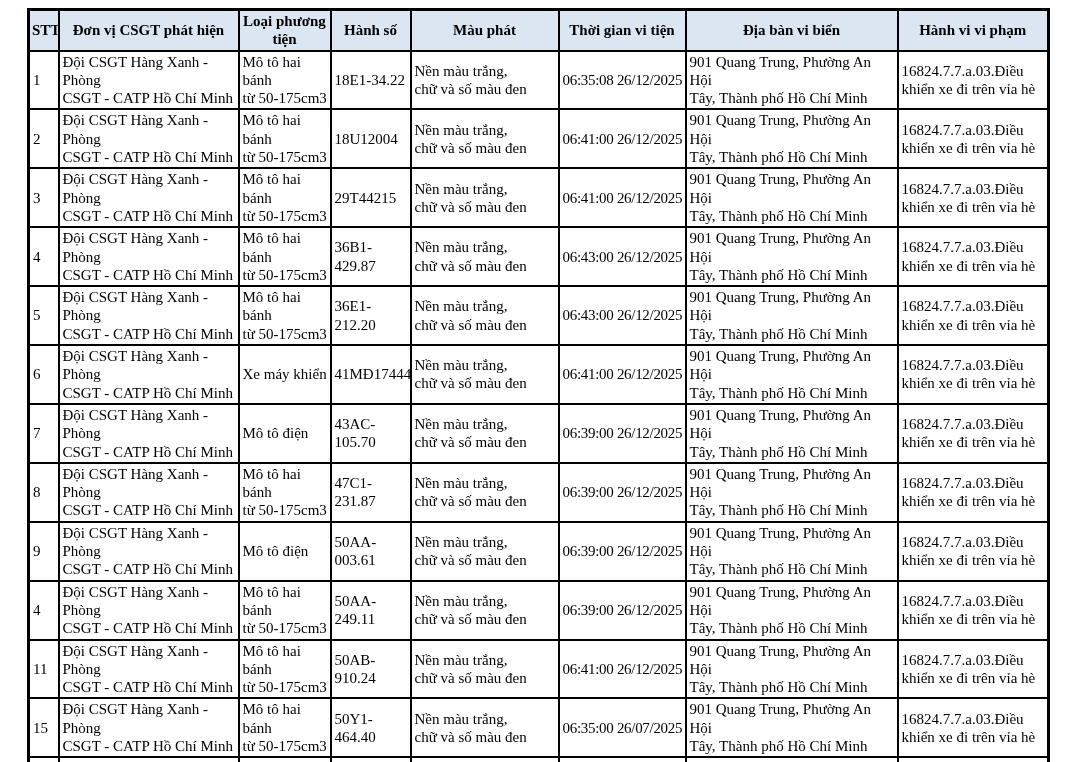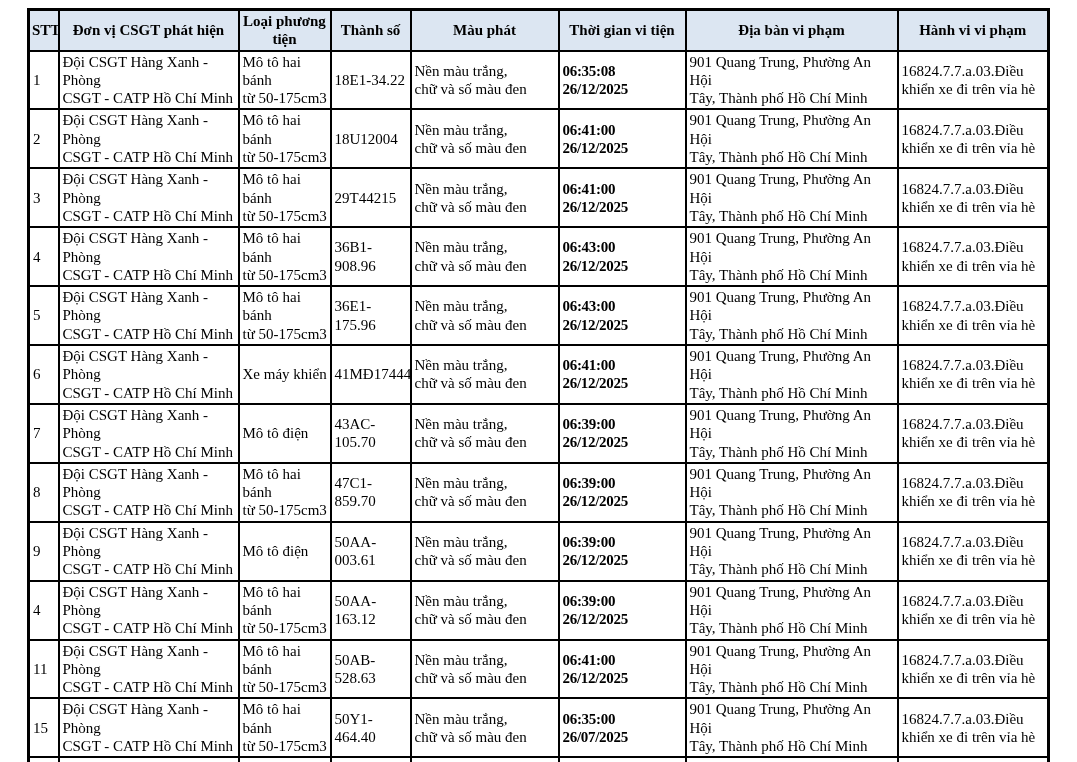--- a/index.html
+++ b/index.html
@@ -34,21 +34,21 @@
     height: 34px;
     padding: 1px 2px;
   }
   table.vtable td {
     height: 45px;
     background: var(--body-bg, #fff);
     white-space: pre-line;
     text-align: left;
   }
   td.c-stt { text-align: center; white-space: normal; }
-  td.c-time { white-space: nowrap; letter-spacing: -0.3px; font-weight: bold; }
+  td.c-time { white-space: nowrap; letter-spacing: -0.3px; }
 </style>
 </head>
 <body>
 
 <div class="sheet">
   <table class="vtable">
     <colgroup>
       <col style="width:30px">
       <col style="width:180px">
       <col style="width:92px">
@@ -56,24 +56,24 @@
       <col style="width:148px">
       <col style="width:127px">
       <col style="width:212px">
       <col style="width:151px">
     </colgroup>
     <thead>
       <tr>
         <th>STT</th>
         <th>Đơn vị CSGT phát hiện</th>
         <th>Loại phương tiện</th>
-        <th>Thành số</th>
+        <th>Hành số</th>
         <th>Màu phát</th>
         <th>Thời gian vi tiện</th>
-        <th>Địa bàn vi phạm</th>
+        <th>Địa bàn vi biển</th>
         <th>Hành vi vi phạm</th>
       </tr>
     </thead>
     <tbody>
         <tr>
           <td class="c-stt">1</td>
           <td class="c-unit">Đội CSGT Hàng Xanh - Phòng
 CSGT - CATP Hồ Chí Minh</td>
           <td class="c-type">Mô tô hai bánh
 từ 50-175cm3</td>
@@ -115,36 +115,36 @@
 Tây, Thành phố Hồ Chí Minh</td>
           <td class="c-act">16824.7.7.a.03.Điều
 khiển xe đi trên vỉa hè</td>
         </tr>
         <tr>
           <td class="c-stt">4</td>
           <td class="c-unit">Đội CSGT Hàng Xanh - Phòng
 CSGT - CATP Hồ Chí Minh</td>
           <td class="c-type">Mô tô hai bánh
 từ 50-175cm3</td>
-          <td class="c-plate">36B1-908.96</td>
+          <td class="c-plate">36B1-429.87</td>
           <td class="c-color">Nền màu trắng,
 chữ và số màu đen</td>
           <td class="c-time">06:43:00 26/12/2025</td>
           <td class="c-area">901 Quang Trung, Phường An Hội
 Tây, Thành phố Hồ Chí Minh</td>
           <td class="c-act">16824.7.7.a.03.Điều
 khiển xe đi trên vỉa hè</td>
         </tr>
         <tr>
           <td class="c-stt">5</td>
           <td class="c-unit">Đội CSGT Hàng Xanh - Phòng
 CSGT - CATP Hồ Chí Minh</td>
           <td class="c-type">Mô tô hai bánh
 từ 50-175cm3</td>
-          <td class="c-plate">36E1-175.96</td>
+          <td class="c-plate">36E1-212.20</td>
           <td class="c-color">Nền màu trắng,
 chữ và số màu đen</td>
           <td class="c-time">06:43:00 26/12/2025</td>
           <td class="c-area">901 Quang Trung, Phường An Hội
 Tây, Thành phố Hồ Chí Minh</td>
           <td class="c-act">16824.7.7.a.03.Điều
 khiển xe đi trên vỉa hè</td>
         </tr>
         <tr>
           <td class="c-stt">6</td>
@@ -173,21 +173,21 @@
 Tây, Thành phố Hồ Chí Minh</td>
           <td class="c-act">16824.7.7.a.03.Điều
 khiển xe đi trên vỉa hè</td>
         </tr>
         <tr>
           <td class="c-stt">8</td>
           <td class="c-unit">Đội CSGT Hàng Xanh - Phòng
 CSGT - CATP Hồ Chí Minh</td>
           <td class="c-type">Mô tô hai bánh
 từ 50-175cm3</td>
-          <td class="c-plate">47C1-859.70</td>
+          <td class="c-plate">47C1-231.87</td>
           <td class="c-color">Nền màu trắng,
 chữ và số màu đen</td>
           <td class="c-time">06:39:00 26/12/2025</td>
           <td class="c-area">901 Quang Trung, Phường An Hội
 Tây, Thành phố Hồ Chí Minh</td>
           <td class="c-act">16824.7.7.a.03.Điều
 khiển xe đi trên vỉa hè</td>
         </tr>
         <tr>
           <td class="c-stt">9</td>
@@ -202,36 +202,36 @@
 Tây, Thành phố Hồ Chí Minh</td>
           <td class="c-act">16824.7.7.a.03.Điều
 khiển xe đi trên vỉa hè</td>
         </tr>
         <tr>
           <td class="c-stt">4</td>
           <td class="c-unit">Đội CSGT Hàng Xanh - Phòng
 CSGT - CATP Hồ Chí Minh</td>
           <td class="c-type">Mô tô hai bánh
 từ 50-175cm3</td>
-          <td class="c-plate">50AA-163.12</td>
+          <td class="c-plate">50AA-249.11</td>
           <td class="c-color">Nền màu trắng,
 chữ và số màu đen</td>
           <td class="c-time">06:39:00 26/12/2025</td>
           <td class="c-area">901 Quang Trung, Phường An Hội
 Tây, Thành phố Hồ Chí Minh</td>
           <td class="c-act">16824.7.7.a.03.Điều
 khiển xe đi trên vỉa hè</td>
         </tr>
         <tr>
           <td class="c-stt">11</td>
           <td class="c-unit">Đội CSGT Hàng Xanh - Phòng
 CSGT - CATP Hồ Chí Minh</td>
           <td class="c-type">Mô tô hai bánh
 từ 50-175cm3</td>
-          <td class="c-plate">50AB-528.63</td>
+          <td class="c-plate">50AB-910.24</td>
           <td class="c-color">Nền màu trắng,
 chữ và số màu đen</td>
           <td class="c-time">06:41:00 26/12/2025</td>
           <td class="c-area">901 Quang Trung, Phường An Hội
 Tây, Thành phố Hồ Chí Minh</td>
           <td class="c-act">16824.7.7.a.03.Điều
 khiển xe đi trên vỉa hè</td>
         </tr>
         <tr>
           <td class="c-stt">15</td>

